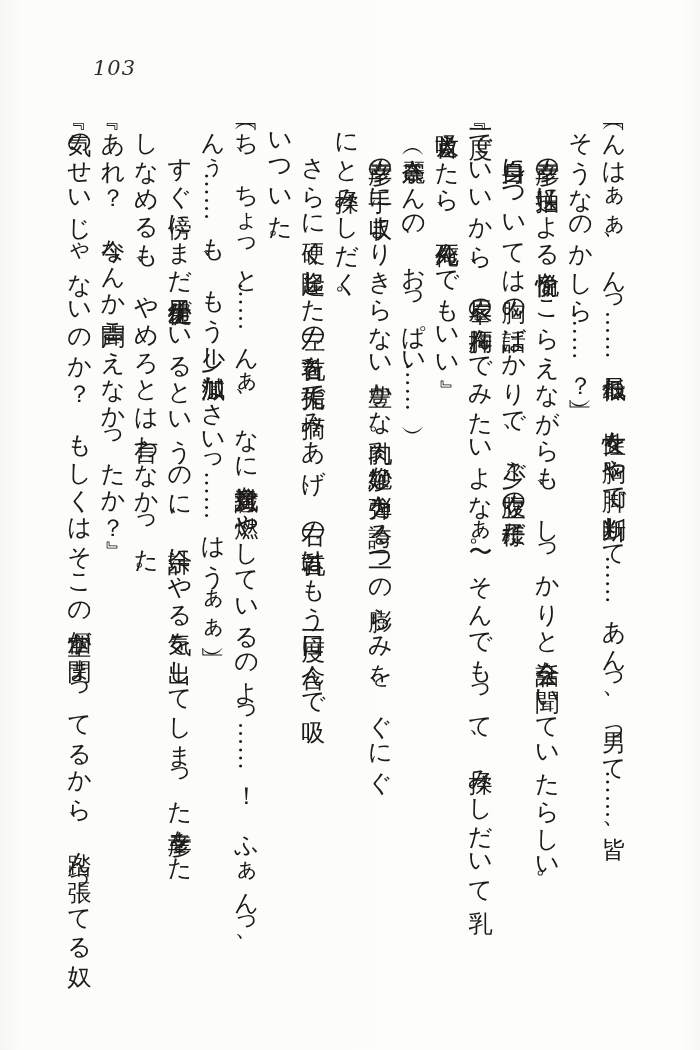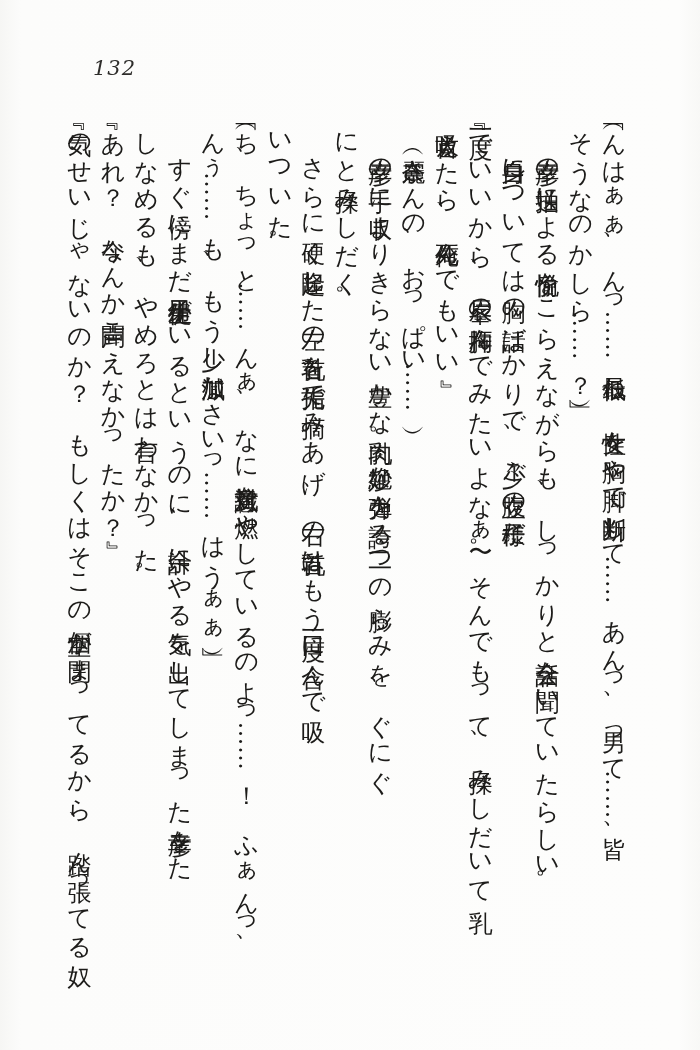--- a/index.html
+++ b/index.html
@@ -43,21 +43,21 @@
     white-space: nowrap;
   }
   .text-line.indent {
     padding-top: 24.5px;
   }
 </style>
 </head>
 <body>
 
 <div class="book-page">
-  <div class="page-number">132</div>
+  <div class="page-number">103</div>
   <div class="text-block">
       <div class="text-line">「（んはぁぁ、んっ……最低ね、女性を胸や脚で判断して……あんっ、男って……皆、</div>
       <div class="text-line">そうなのかしら……？）」</div>
       <div class="text-line indent">幸彦の抽送による愉悦をこらえながらも、しっかりと会話を聞いていたらしい。</div>
       <div class="text-line indent">自身については胸の話ばかりで、少々ご立腹の様子だ。</div>
       <div class="text-line">『一度でいいから、辰峯の胸拝んでみたいよなぁ〜。そんでもって、揉みしだいて乳</div>
       <div class="text-line">首吸えたら、俺死んでもいい』</div>
       <div class="text-line indent">（麗奈さんの、おっぱい……）</div>
       <div class="text-line indent">幸彦の手に収まりきらない豊かな乳肉。絶妙な弾力を誇る二つの膨らみを、ぐにぐ</div>
       <div class="text-line">にと揉みしだく。</div>

